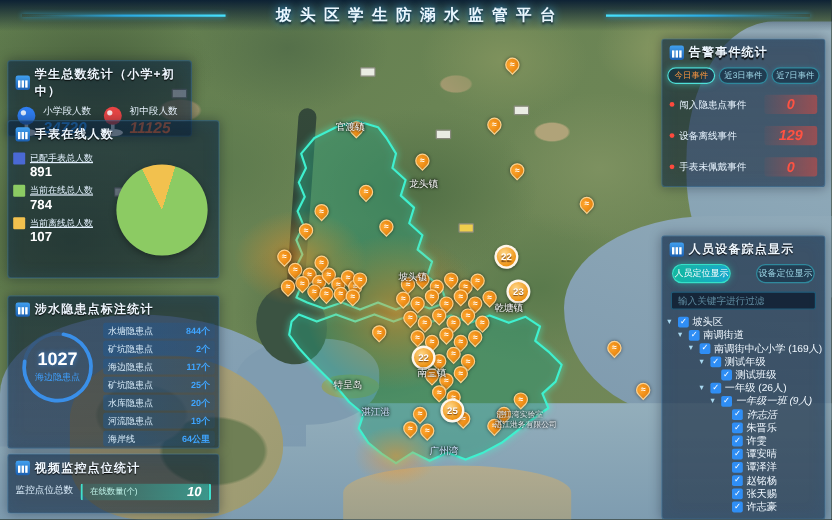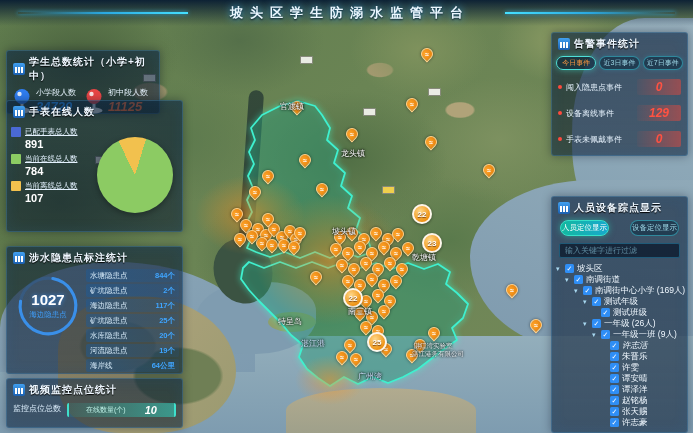--- a/index.html
+++ b/index.html
@@ -121,21 +121,21 @@
   .hz-row{display:flex;justify-content:space-between;align-items:center;height:11px;
     background:linear-gradient(90deg,rgba(30,90,150,.5),rgba(30,90,150,.18));
     border-radius:2px;padding:1px 4px;}
   .hz-l{font-size:7.5px;color:#d8ecfa;}
   .hz-v{font-size:7.5px;font-weight:bold;color:#3fa5ff;}
   
   .p-video{left:6px;top:378px;width:177px;height:50px;}
   .vid-row{display:flex;align-items:flex-start;gap:6px;padding:4px 6px;}
   .vid-label{font-size:8px;color:#dceefc;white-space:nowrap;}
   .vid-bar{flex:1;height:14px;display:flex;align-items:center;justify-content:space-between;
-    padding:0 17px;border-radius:2px;
+    padding:0 6px;border-radius:2px;
     background:linear-gradient(90deg,rgba(25,180,170,.12),rgba(45,220,200,.5));
     border-left:2px solid #3fe0cc;border-right:2px solid #3fe0cc;}
   .vid-bar-label{font-size:7px;color:#bff2e8;}
   .vid-bar-value{font-size:11px;font-weight:bold;font-style:italic;color:#fff;}
   
   .p-alarm{left:551px;top:32px;width:137px;height:124px;}
   .tabs{display:flex;gap:3px;padding:3px 4px;}
   .tab{flex:1;height:14px;border-radius:8px;border:1px solid rgba(60,200,220,.55);
     background:rgba(8,40,60,.55);font-size:7px;color:#9fd8e8;font-family:inherit;padding:0;
     box-shadow:0 0 4px rgba(40,180,220,.25);cursor:pointer;}
@@ -611,21 +611,21 @@
         <div class="tree-row" style="padding-left: 38px;">
           <div class="caret"></div>
           <div class="cb">✓</div>
           <div class="tree-label">测试班级</div>
         </div>
         <div class="tree-row" style="padding-left: 29px;">
           <div class="caret">▾</div>
           <div class="cb">✓</div>
           <div class="tree-label">一年级 (26人)</div>
         </div>
-        <div class="tree-row" style="padding-left: 38px;">
+        <div class="tree-row" style="padding-left: 38px; font-style: italic;">
           <div class="caret">▾</div>
           <div class="cb">✓</div>
           <div class="tree-label">一年级一班 (9人)</div>
         </div>
         <div class="tree-row" style="padding-left: 47px; font-style: italic;">
           <div class="caret"></div>
           <div class="cb">✓</div>
           <div class="tree-label">许志活</div>
         </div>
         <div class="tree-row" style="padding-left: 47px;">

